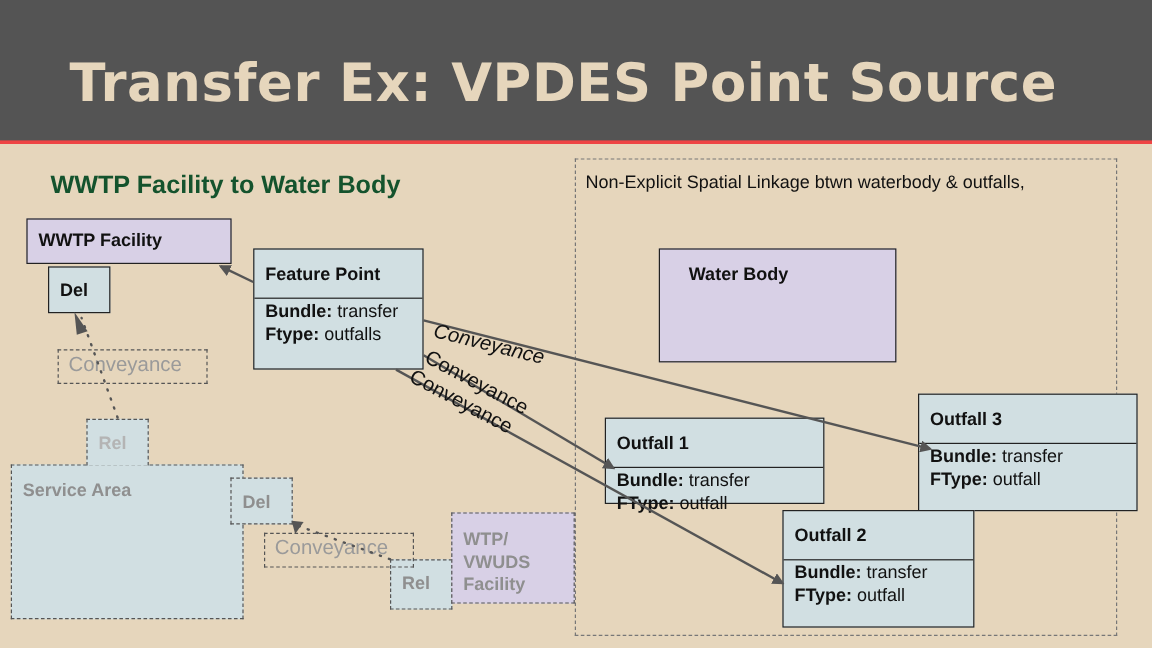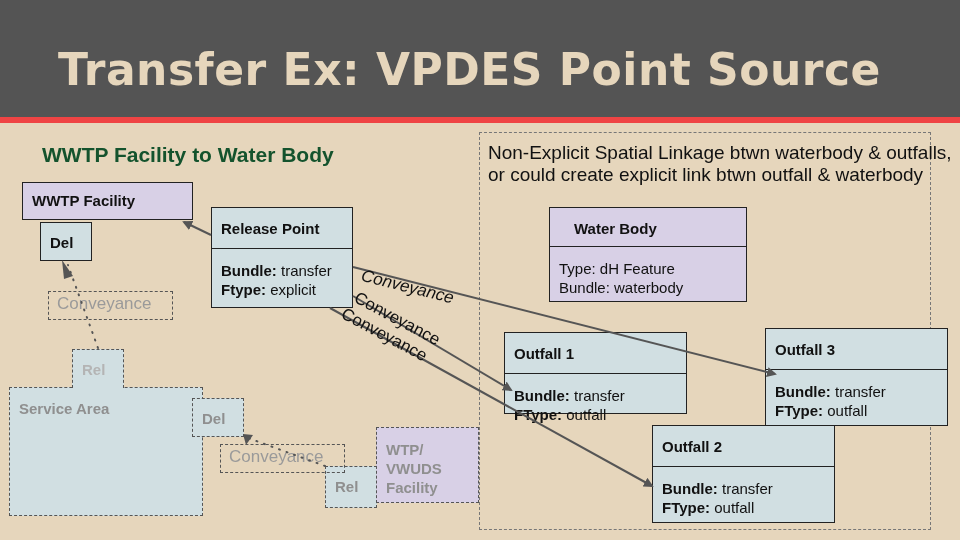--- a/index.html
+++ b/index.html
@@ -1,48 +1,47 @@
 <!DOCTYPE html>
 <html><head>
 <meta charset="utf-8">
 <style>
   html, body { margin:0; padding:0; }
   body { width:960px; height:540px; position:relative; overflow:hidden; background:#e6d6bc; font-family:"Liberation Sans", sans-serif; }
-  .header { position:absolute; left:0; top:0; width:960px; height:117px; background:#545454; border-bottom:6px solid #ef4444; }
+  .header { position:absolute; left:0; top:0; width:960px; height:117px; background:#545454; border-bottom:3px solid #ef4444; }
   .title { position:absolute; left:58px; top:44px; font-family:"DejaVu Sans", sans-serif; font-size:44px; font-weight:bold; color:#e6d6bc; letter-spacing:0.5px; }
   .subtitle { position:absolute; left:42px; top:143px; font-size:21px; font-weight:bold; color:#14532d; }
   .box { position:absolute; box-sizing:border-box; font-size:15px; color:#111; }
   .solid { border:1px solid #222; }
   .dashed { border:1px dashed #555; }
   .blue { background:#d1dfe2; }
   .purple { background:#d8d0e6; }
   .hdr { padding:12px 9px 0 9px; font-weight:bold; box-sizing:border-box; }
   .sep { border-top:1px solid #222; }
-  .body-txt { padding:12px 9px; line-height:19px; }
+  .body-txt { padding:1px 9px; line-height:19px; }
   .faded { color:#8f8f8f; font-weight:bold; }
   .faded-light { color:#b4b4b4; font-weight:bold; }
   .region { position:absolute; left:479px; top:132px; width:452px; height:398px; border:1px dashed #777; box-sizing:border-box; }
-  .note { position:absolute; left:488px; top:142px; font-size:19px; line-height:22px; color:#111; }
+  .note { position:absolute; left:488px; top:142px; font-size:15px; line-height:22px; color:#111; }
   svg.arrows { position:absolute; left:0; top:0; width:960px; height:540px; pointer-events:none; }
   .conv-label { position:absolute; font-size:17px; color:#111; white-space:nowrap; transform-origin:left top; }
   .conv-gray { position:absolute; box-sizing:border-box; border:1px dashed #555; color:#9a9a9a; font-size:17px; padding:2px 8px; }
 </style>
 </head>
 <body>
 
 <div class="header">
   <div class="title">Transfer Ex: VPDES Point Source</div>
 </div>
 
 <div class="subtitle">WWTP Facility to Water Body</div>
 
 <div class="region"></div>
 <div class="note">
   <div>Non-Explicit Spatial Linkage btwn waterbody &amp; outfalls,</div>
-  <div>or could create explicit link btwn outfall &amp; waterbody</div>
 </div>
 
 <div class="box dashed blue" style="left:9px;top:387px;width:194px;height:129px;">
   <div class="faded" style="padding:12px 9px;">Service Area</div>
 </div>
 <div class="box dashed blue" style="left:72px;top:349px;width:52px;height:39px;border-bottom:none;">
   <div class="faded-light" style="padding:11px 9px;">Rel</div>
 </div>
 <div class="box dashed blue" style="left:192px;top:398px;width:52px;height:39px;">
   <div class="faded" style="padding:11px 9px;">Del</div>
@@ -61,52 +60,48 @@
 <div class="conv-gray" style="left:220px;top:444px;width:125px;height:29px;">Conveyance</div>
 
 <div class="box solid purple" style="left:22px;top:182px;width:171px;height:38px;">
   <div class="hdr" style="padding-top:9px;">WWTP Facility</div>
 </div>
 <div class="box solid blue" style="left:40px;top:222px;width:52px;height:39px;">
   <div class="hdr" style="padding-top:11px;">Del</div>
 </div>
 
 <div class="box solid blue" style="left:211px;top:207px;width:142px;height:101px;">
-  <div class="hdr" style="height:40px;">Release Point</div>
+  <div class="hdr" style="height:40px;">Feature Point</div>
   <div class="sep body-txt">
     <div><b>Bundle:</b><span> transfer</span></div>
-    <div><b>Ftype:</b><span> explicit</span></div>
+    <div><b>Ftype:</b><span> outfalls</span></div>
   </div>
 </div>
 
 <div class="box solid purple" style="left:549px;top:207px;width:198px;height:95px;">
   <div class="hdr" style="height:38px;padding-left:24px;">Water Body</div>
-  <div class="sep body-txt">
-    <div>Type: dH Feature</div>
-    <div>Bundle: waterbody</div>
-  </div>
 </div>
 
-<div class="box solid blue" style="left:504px;top:332px;width:183px;height:82px;">
+<div class="box solid blue" style="left:504px;top:348px;width:183px;height:72px;">
   <div class="hdr" style="height:40px;">Outfall 1</div>
   <div class="sep body-txt">
     <div><b>Bundle:</b><span> transfer</span></div>
     <div><b>FType:</b><span> outfall</span></div>
   </div>
 </div>
 
 <div class="box solid blue" style="left:765px;top:328px;width:183px;height:98px;">
   <div class="hdr" style="height:40px;">Outfall 3</div>
   <div class="sep body-txt">
     <div><b>Bundle:</b><span> transfer</span></div>
     <div><b>FType:</b><span> outfall</span></div>
   </div>
 </div>
 
-<div class="box solid blue" style="left:652px;top:425px;width:183px;height:98px;">
+<div class="box solid blue" style="left:652px;top:425px;width:160px;height:98px;">
   <div class="hdr" style="height:40px;">Outfall 2</div>
   <div class="sep body-txt">
     <div><b>Bundle:</b><span> transfer</span></div>
     <div><b>FType:</b><span> outfall</span></div>
   </div>
 </div>
 
 <svg class="arrows" viewBox="0 0 960 540">
   <defs>
     <marker id="ah" markerWidth="10" markerHeight="10" refX="8" refY="5" orient="auto" markerUnits="userSpaceOnUse">

